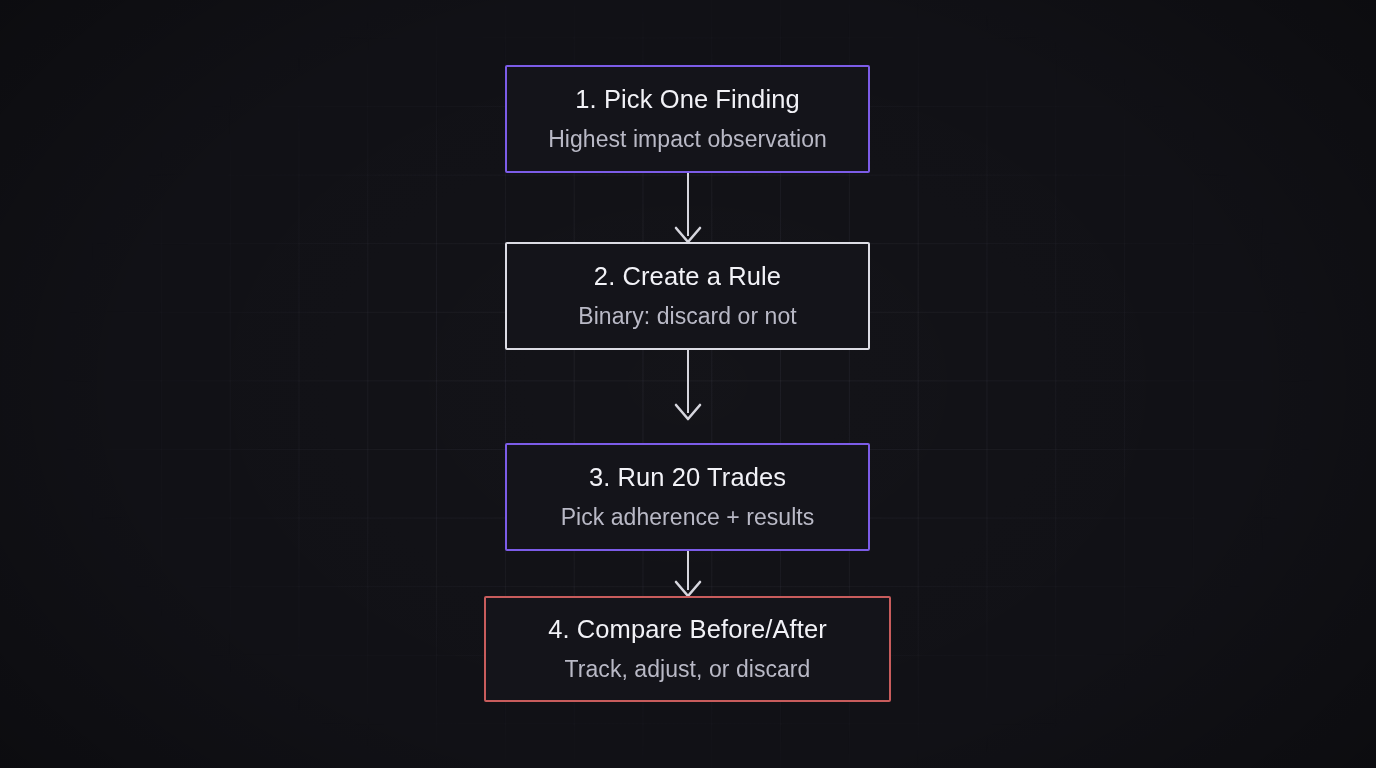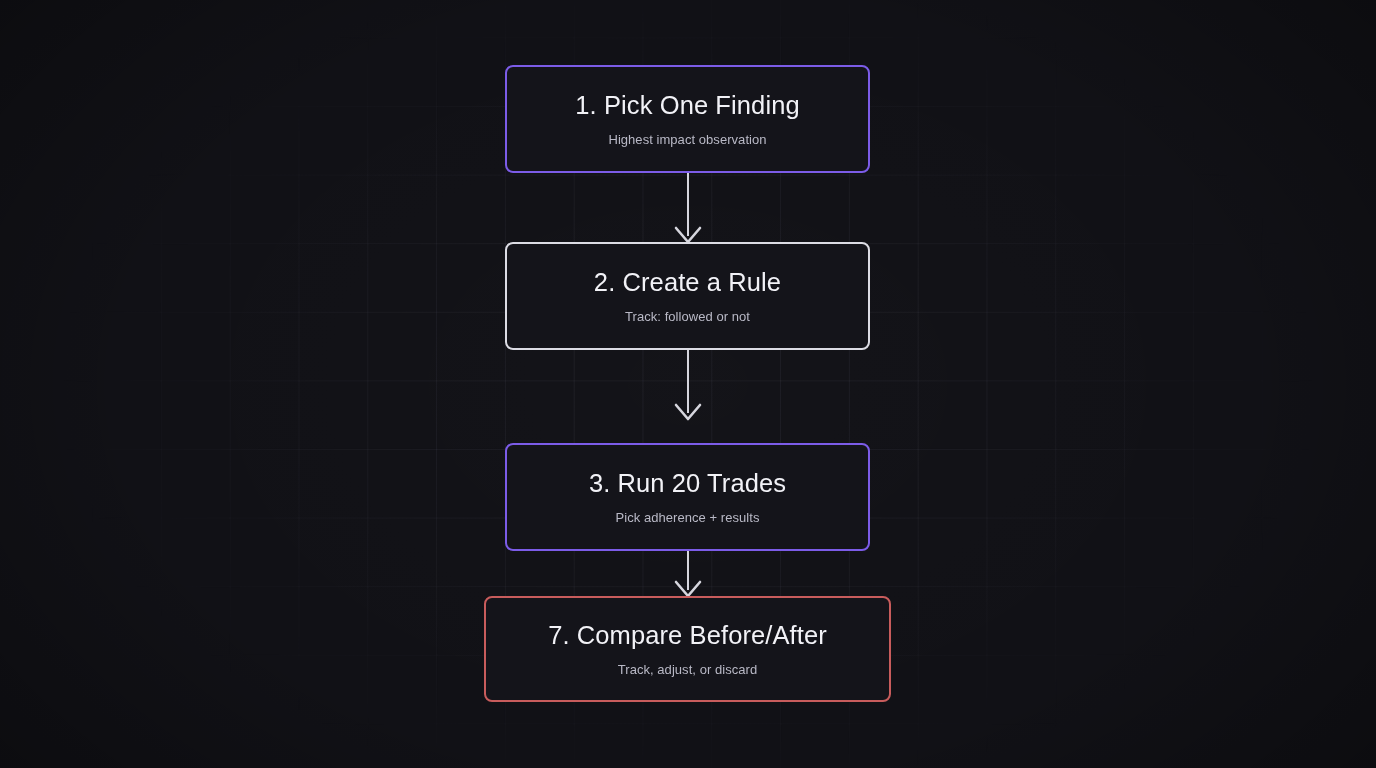--- a/index.html
+++ b/index.html
@@ -35,39 +35,39 @@
   .vignette {
     position:absolute; inset:0;
     background:radial-gradient(ellipse 900px 620px at 688px 384px,
       rgba(255,255,255,0.012) 0%, rgba(0,0,0,0) 62%, rgba(0,0,0,0.30) 100%);
     pointer-events:none;
   }
 
   
   .node {
     position:absolute;
-    border-radius:8px;
+    border-radius:2px;
     background:#14141a;
     border:2px solid #0c4a6e;
     display:flex;
     flex-direction:column;
     align-items:center;
     justify-content:center;
     text-align:center;
   }
   .node .n-title {
     font-size:25.5px;
     font-weight:400;
     color:#f2f2f7;
     letter-spacing:0.1px;
     line-height:1.18;
     white-space:nowrap;
   }
   .node .n-sub {
-    font-size:13px;
+    font-size:23px;
     font-weight:400;
     color:#b9b9c6;
     letter-spacing:0.05px;
     line-height:1.2;
     margin-top:12px;
     white-space:nowrap;
   }
 
   .node.accent-purple { border-color:#7c5ce8; }
   .node.accent-white  { border-color:#dcdce4; }
@@ -105,26 +105,26 @@
     <path d="M 676 582 L 688 596 L 700 582" fill="none" stroke-width="2.6" stroke-linecap="round" stroke-linejoin="round"></path>
   </svg>
 
   <div class="node accent-purple" style="left:505px; top:65px; width:365px; height:108px;">
     <div class="n-title">1. Pick One Finding</div>
     <div class="n-sub">Highest impact observation</div>
   </div>
 
   <div class="node accent-white" style="left:505px; top:242px; width:365px; height:108px;">
     <div class="n-title">2. Create a Rule</div>
-    <div class="n-sub">Track: followed or not</div>
+    <div class="n-sub">Binary: discard or not</div>
   </div>
 
   <div class="node accent-purple" style="left:505px; top:443px; width:365px; height:108px;">
     <div class="n-title">3. Run 20 Trades</div>
     <div class="n-sub">Pick adherence + results</div>
   </div>
 
   <div class="node accent-red" style="left:484px; top:596px; width:407px; height:106px;">
-    <div class="n-title">7. Compare Before/After</div>
+    <div class="n-title">4. Compare Before/After</div>
     <div class="n-sub">Track, adjust, or discard</div>
   </div>
 
 </div>
 
 </body></html>

